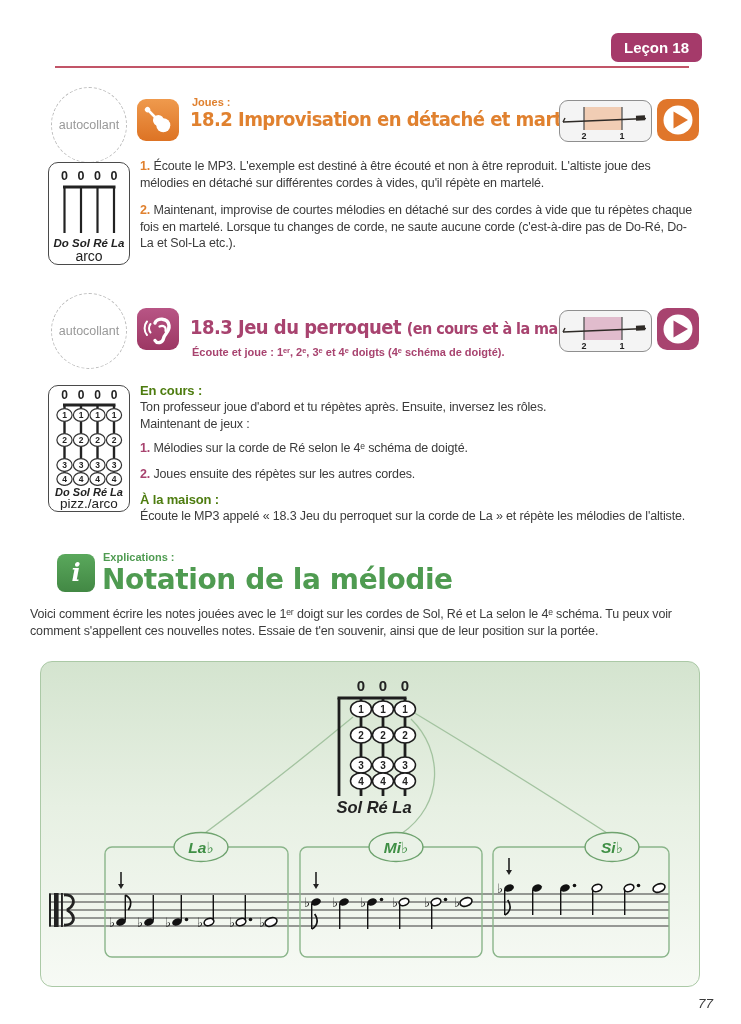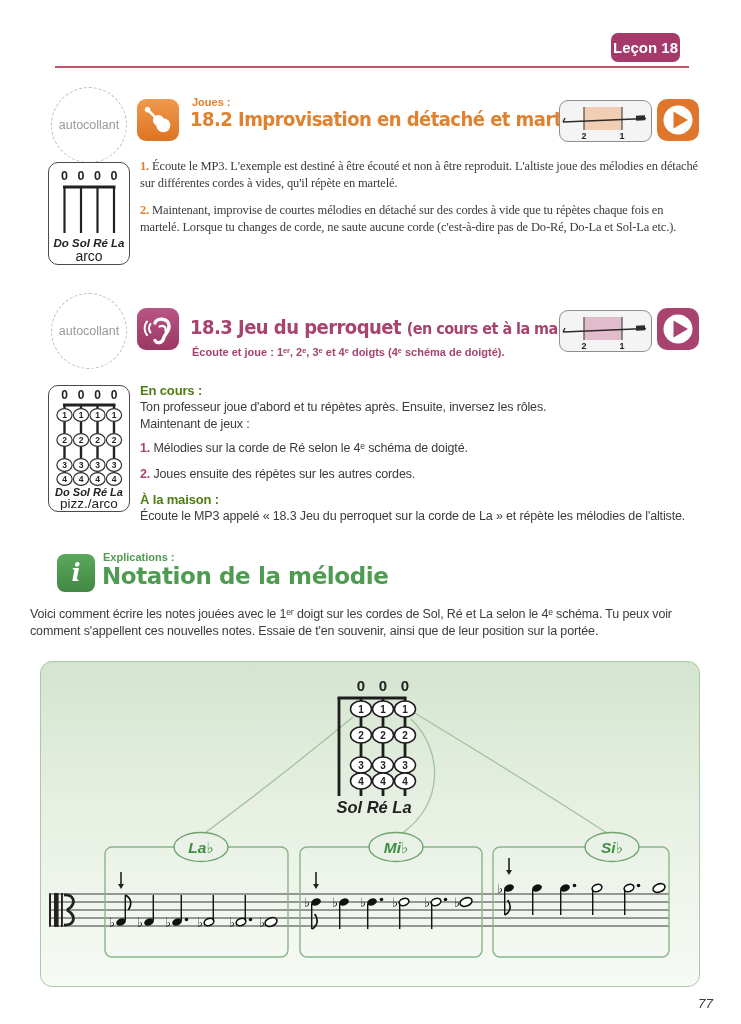--- a/index.html
+++ b/index.html
@@ -2,21 +2,21 @@
 <html><head>
 <meta charset="utf-8">
 <style>
   * { box-sizing: border-box; margin: 0; padding: 0; }
   body { width: 741px; height: 1024px; background: #fff; position: relative;
          font-family: "Liberation Sans", "DejaVu Sans", sans-serif; color: #3b3b3b; overflow: hidden; }
   .abs { position: absolute; }
 
   
   .badge { left: 611px; top: 33px; background: #a53a6a; color: #fff; font-weight: bold;
-           font-size: 15px; padding: 6px 2px; border-radius: 7px; }
+           font-size: 15px; padding: 6px 13px; border-radius: 7px; }
   .rule  { left: 55px; top: 66px; width: 634px; height: 2px; background: #c25568; }
 
   
   .sticker { width: 76px; height: 76px; border: 1px dashed #b9b9b9; border-radius: 50%;
              display: flex; align-items: center; justify-content: center;
              color: #999; font-size: 12.5px; background: #fff; }
 
   
   .tile { width: 42px; height: 42px; border-radius: 9px; display: flex; align-items: center; justify-content: center; }
   .tile-orange  { background: linear-gradient(180deg,#ef9a4d,#dd7324); }
@@ -26,21 +26,21 @@
   .kicker { font-size: 11px; font-weight: bold; }
   .kicker-orange { color: #e0812f; }
   .kicker-magenta { color: #a8436f; }
   .kicker-green { color: #4f9b51; }
 
   .h-activity { font-weight: bold; font-size: 20px; letter-spacing: -0.6px; white-space: nowrap;
                 transform: scaleX(0.9); transform-origin: left top; font-family: "DejaVu Sans", sans-serif; }
   .h-orange { color: #e0812f; }
   .h-magenta { color: #a8436f; }
   .h-paren { font-size: 16px; }
-  .h-green { color: #4f9b51; font-weight: bold; font-size: 23px; letter-spacing: -0.4px;
+  .h-green { color: #4f9b51; font-weight: bold; font-size: 28px; letter-spacing: -0.4px;
              font-family: "DejaVu Sans", sans-serif; }
 
   
   .bowbox { width: 93px; height: 42px; border: 1.5px solid #8f8f8f; border-radius: 9px; background: #f4f4f4; }
   .playtile { width: 42px; height: 42px; border-radius: 10px; cursor: pointer; }
   .play-orange { background: #e0762b; }
   .play-magenta { background: #a8436f; }
 
   
   .chartcard { border: 1.6px solid #4a4a4a; border-radius: 10px; background: #fff; }
@@ -133,21 +133,21 @@
       <line x1="15.5" y1="24" x2="15.5" y2="70" stroke-width="2.2"></line>
       <line x1="32" y1="24" x2="32" y2="70" stroke-width="2.2"></line>
       <line x1="48.5" y1="24" x2="48.5" y2="70" stroke-width="2.2"></line>
       <line x1="65" y1="24" x2="65" y2="70" stroke-width="2.2"></line>
     </g>
     <text x="40" y="84" font-size="11.5" text-anchor="middle" class="svg-ital">Do Sol Ré La</text>
     <text x="40" y="97.5" font-size="14" text-anchor="middle" fill="#222">arco</text>
   </svg>
 </div>
 
-<div class="abs bodytxt" style="left:140px; top:158px; width:558px;font-family:Liberation Serif, serif;">
+<div class="abs bodytxt" style="left:140px; top:158px; width:558px;">
   <p><span class="stepnum stepnum-orange">1.</span> <span>Écoute le MP3. L'exemple est destiné à être écouté et non à être reproduit. L'altiste joue des mélodies en détaché sur différentes cordes à vides, qu'il répète en martelé.</span></p>
   <p style="margin-top:11px;"><span class="stepnum stepnum-orange">2.</span> <span>Maintenant, improvise de courtes mélodies en détaché sur des cordes à vide que tu répètes chaque fois en martelé. Lorsque tu changes de corde, ne saute aucune corde (c'est-à-dire pas de Do-Ré, Do-La et Sol-La etc.).</span></p>
 </div>
 
 <div class="abs sticker" style="left:51px; top:293px;">
   <span>autocollant</span>
 </div>
 
 <div class="abs tile tile-magenta" style="left:137px; top:308px;">
   <svg width="42" height="42" viewBox="0 0 42 42" fill="none" stroke="#fff" stroke-linecap="round">

